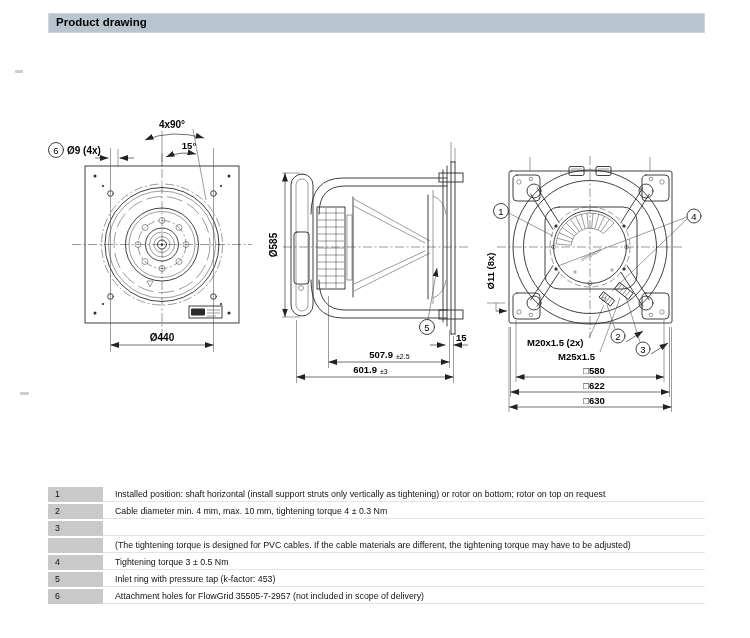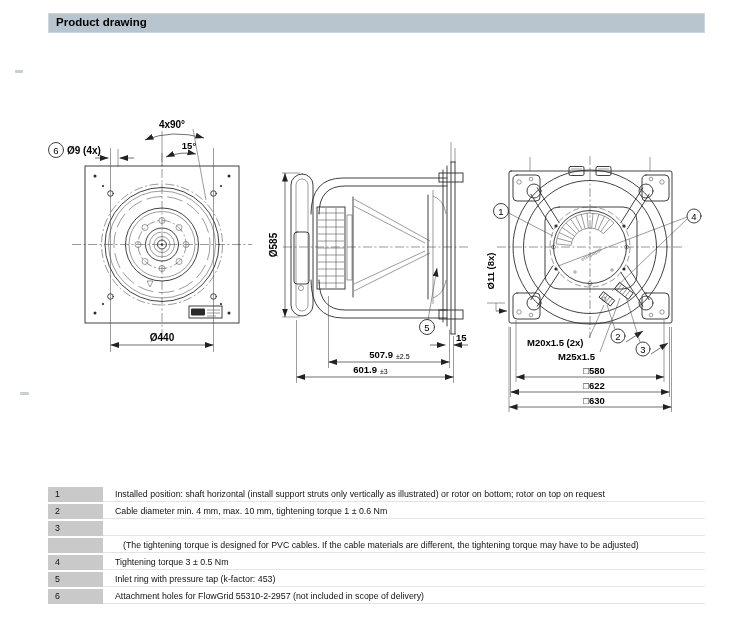--- a/index.html
+++ b/index.html
@@ -333,40 +333,40 @@
       <line class="dim" x1="510.5" y1="392" x2="669.5" y2="392" marker-start="url(#ah)" marker-end="url(#ah)"></line>
       <text class="dt" x="594" y="389" text-anchor="middle">□622</text>
       <line class="dim" x1="509" y1="407" x2="671.5" y2="407" marker-start="url(#ah)" marker-end="url(#ah)"></line>
       <text class="dt" x="594" y="404" text-anchor="middle">□630</text>
     </g>
   </svg>
 
   <div class="notes">
     <div class="nrow">
       <div class="ncell">1</div>
-      <div class="ntext">Installed position: shaft horizontal (install support struts only vertically as illustrated) or rotor on bottom; rotor on top on request</div>
+      <div class="ntext">Installed position: shaft horizontal (install support struts only vertically as tightening) or rotor on bottom; rotor on top on request</div>
     </div>
     <div class="nrow">
       <div class="ncell">2</div>
-      <div class="ntext">Cable diameter min. 4 mm, max. 10 mm, tightening torque 1 ± 0.6 Nm</div>
+      <div class="ntext">Cable diameter min. 4 mm, max. 10 mm, tightening torque 4 ± 0.3 Nm</div>
     </div>
     <div class="nrow">
       <div class="ncell">3</div>
     </div>
     <div class="nrow">
       <div class="ncell"></div>
-      <div class="ntext" style="max-width:545px;margin-left:8px;">(The tightening torque is designed for PVC cables. If the cable materials are different, the tightening torque may have to be adjusted)</div>
+      <div class="ntext" style="max-width:545px;">(The tightening torque is designed for PVC cables. If the cable materials are different, the tightening torque may have to be adjusted)</div>
     </div>
     <div class="nrow">
       <div class="ncell">4</div>
       <div class="ntext">Tightening torque 3 ± 0.5 Nm</div>
     </div>
     <div class="nrow">
       <div class="ncell">5</div>
       <div class="ntext">Inlet ring with pressure tap (k-factor: 453)</div>
     </div>
     <div class="nrow">
       <div class="ncell">6</div>
-      <div class="ntext">Attachment holes for FlowGrid 55310-2-2957 (not included in scope of delivery)</div>
+      <div class="ntext">Attachment holes for FlowGrid 35505-7-2957 (not included in scope of delivery)</div>
     </div>
   </div>
 
 </div>
 
 </body></html>

